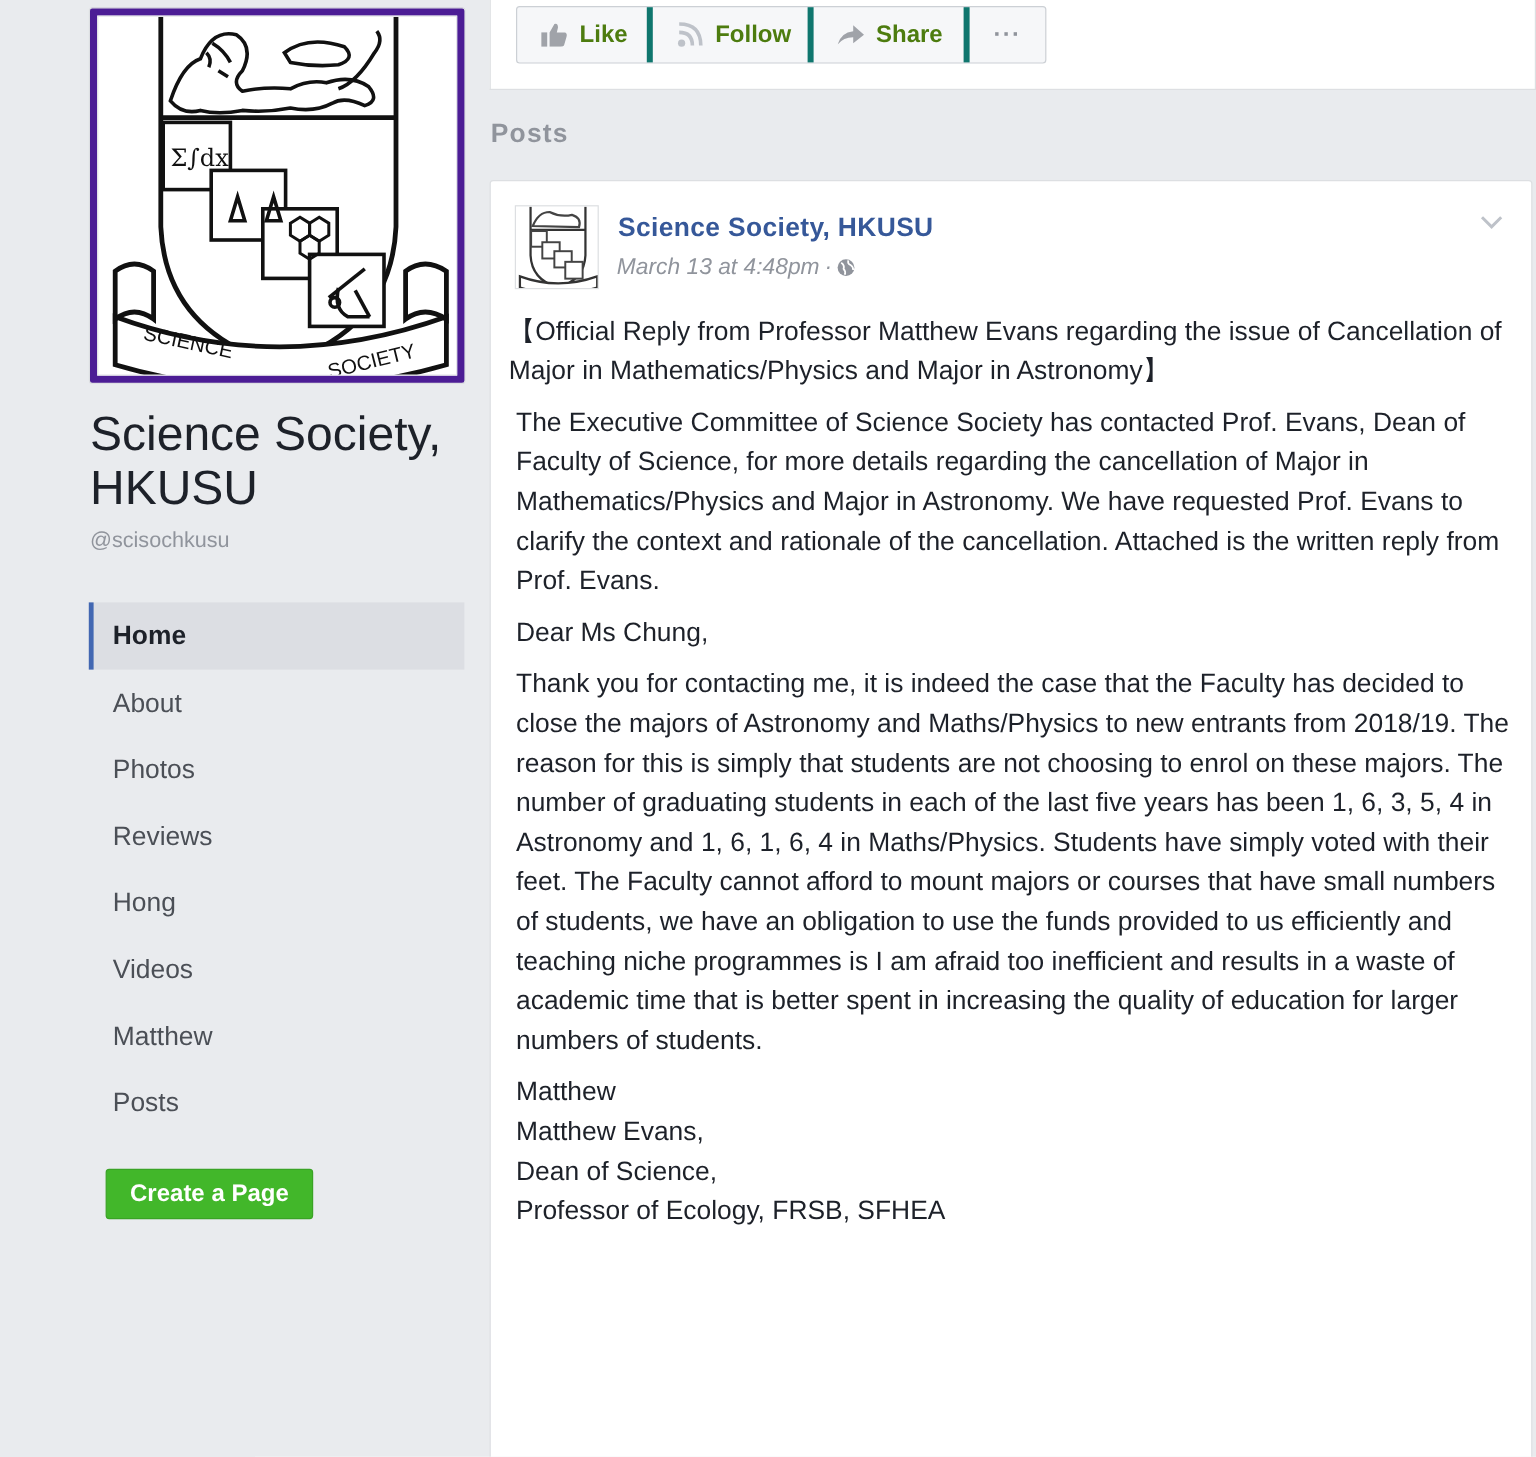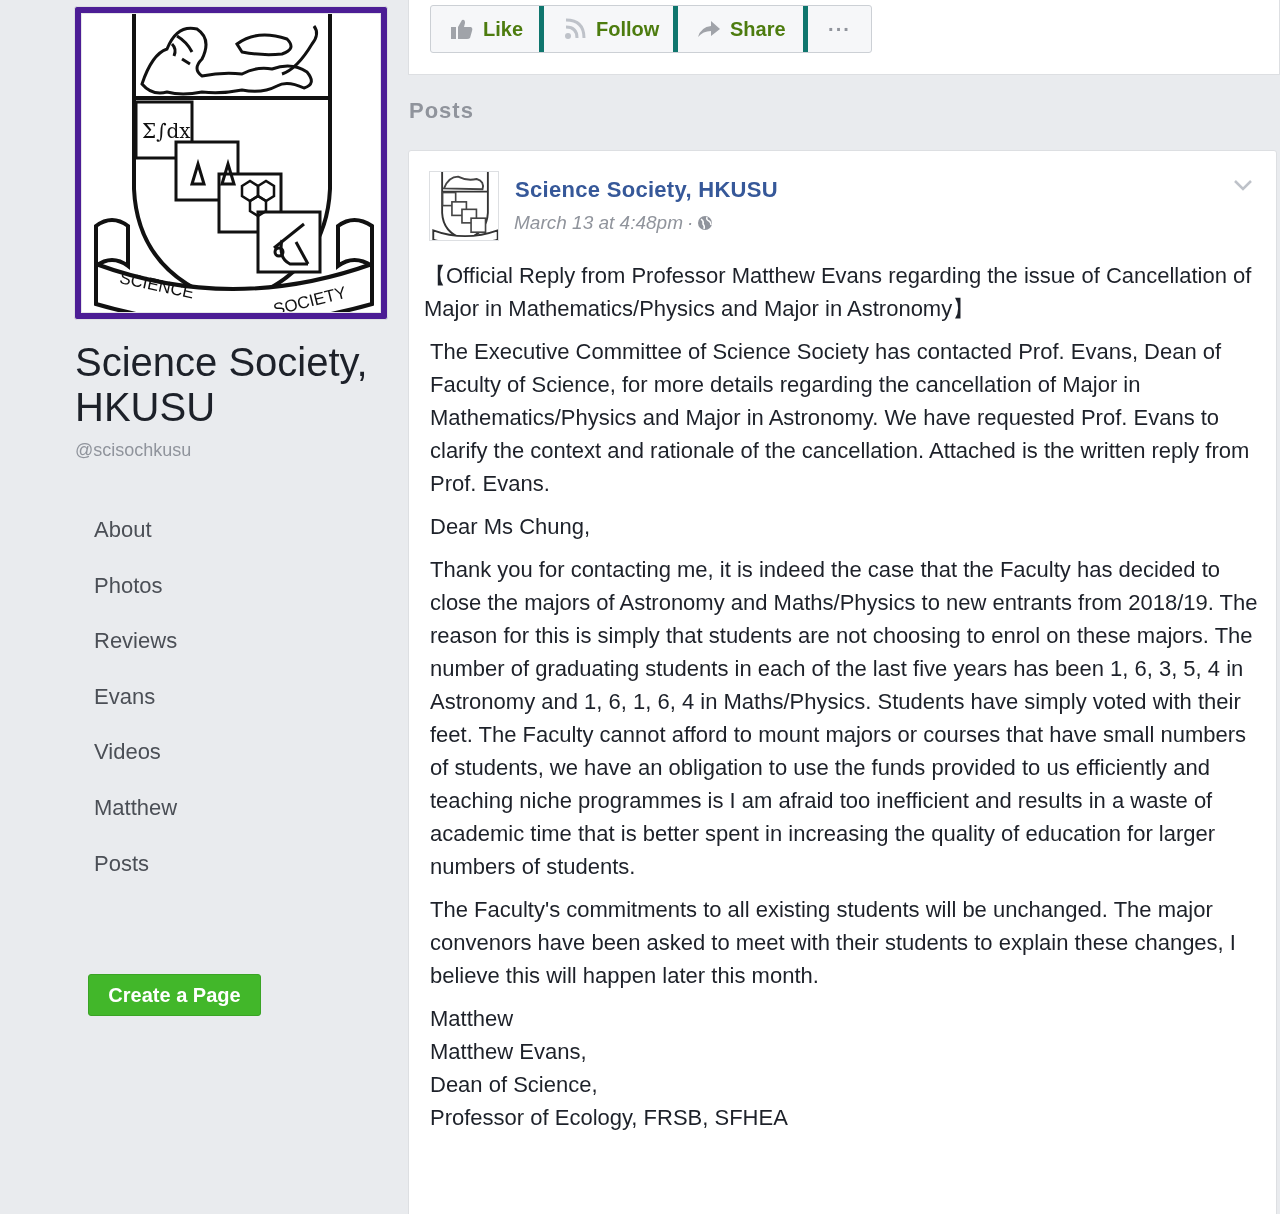--- a/index.html
+++ b/index.html
@@ -149,24 +149,25 @@
       <text x="36" y="276" font-size="17" font-family="Liberation Sans, sans-serif" fill="#111" transform="rotate(12 70 276)">SCIENCE</text>
       <text x="190" y="292" font-size="17" font-family="Liberation Sans, sans-serif" fill="#111" transform="rotate(-14 230 285)">SOCIETY</text>
     </svg>
   </div>
 </div>
 
 <h1 class="page-name">Science Society, HKUSU</h1>
 <div class="page-handle">@scisochkusu</div>
 
 <nav class="nav">
+  <a class="nav-item active">Home</a>
   <a class="nav-item">About</a>
   <a class="nav-item">Photos</a>
   <a class="nav-item">Reviews</a>
-  <a class="nav-item">Evans</a>
+  <a class="nav-item">Hong</a>
   <a class="nav-item">Videos</a>
   <a class="nav-item">Matthew</a>
   <a class="nav-item">Posts</a>
 </nav>
 
 <div class="create-page">Create a Page</div>
 
 <div class="topbar">
   <div class="action-group">
     <div class="action-btn like">
@@ -224,21 +225,20 @@
   </div>
   <svg class="post-chevron" viewBox="0 0 22 16">
     <path d="M3 4 L11 12 L19 4" stroke="#bec2c9" stroke-width="2.5" fill="none"></path>
   </svg>
 
   <div class="post-body">
     <p style="margin-left:-6px;">【Official Reply from Professor Matthew Evans regarding the issue of Cancellation of Major in Mathematics/Physics and Major in Astronomy】</p>
     <p>The Executive Committee of Science Society has contacted Prof. Evans, Dean of Faculty of Science, for more details regarding the cancellation of Major in Mathematics/Physics and Major in Astronomy. We have requested Prof. Evans to clarify the context and rationale of the cancellation. Attached is the written reply from Prof. Evans.</p>
     <p>Dear Ms Chung,</p>
     <p>Thank you for contacting me, it is indeed the case that the Faculty has decided to close the majors of Astronomy and Maths/Physics to new entrants from 2018/19. The reason for this is simply that students are not choosing to enrol on these majors. The number of graduating students in each of the last five years has been 1, 6, 3, 5, 4 in Astronomy and 1, 6, 1, 6, 4 in Maths/Physics. Students have simply voted with their feet. The Faculty cannot afford to mount majors or courses that have small numbers of students, we have an obligation to use the funds provided to us efficiently and teaching niche programmes is I am afraid too inefficient and results in a waste of academic time that is better spent in increasing the quality of education for larger numbers of students.</p>
-    <p>The Faculty's commitments to all existing students will be unchanged. The major convenors have been asked to meet with their students to explain these changes, I believe this will happen later this month.</p>
     <p class="sig">
       <span>Matthew</span><br>
       <span>Matthew Evans,</span><br>
       <span>Dean of Science,</span><br>
       <span>Professor of Ecology, FRSB, SFHEA</span><br>
     </p>
   </div>
 </article>
 
 </body></html>

